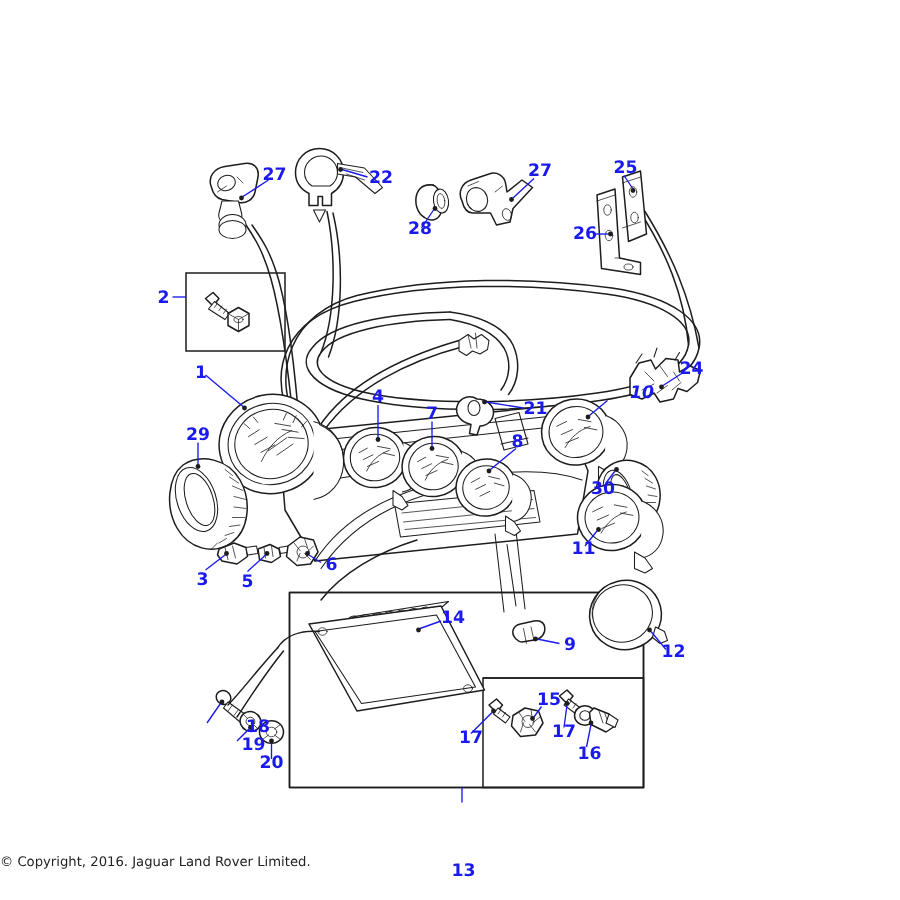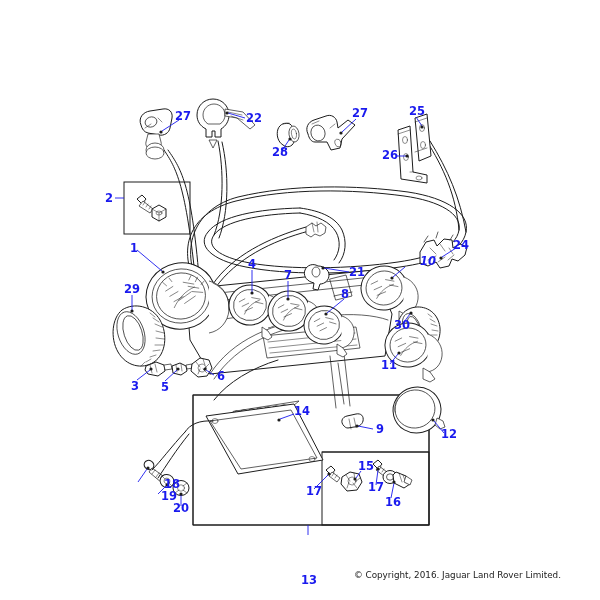--- a/index.html
+++ b/index.html
@@ -5,21 +5,21 @@
 <style>
   html,body{margin:0;padding:0;background:#ffffff;}
   body{width:600px;height:600px;overflow:hidden;
        font-family:"DejaVu Sans","Liberation Sans",sans-serif;}
   #stage{position:relative;width:600px;height:600px;background:#fff;}
   #art{position:absolute;left:0;top:0;width:600px;height:600px;}
   .callout{position:absolute;color:#1a1aee;font-weight:bold;font-size:11.5px;
            line-height:1;letter-spacing:0px;white-space:nowrap;}
   .footer{position:absolute;text-align:center;color:#222;font-size:8.8px;
           line-height:12.5px;white-space:nowrap;}
-  #copyright{position:absolute;left:0;top:570px;width:561px;text-align:right;
+  #copyright{position:absolute;left:0;top:570px;width:561px;text-align:left;
              color:#222;font-size:8.8px;white-space:nowrap;}
 </style>
 </head>
 <body>
 
 <div id="stage">
 
   <svg id="art" viewBox="0 0 600 600">
     <defs>
       <style>

